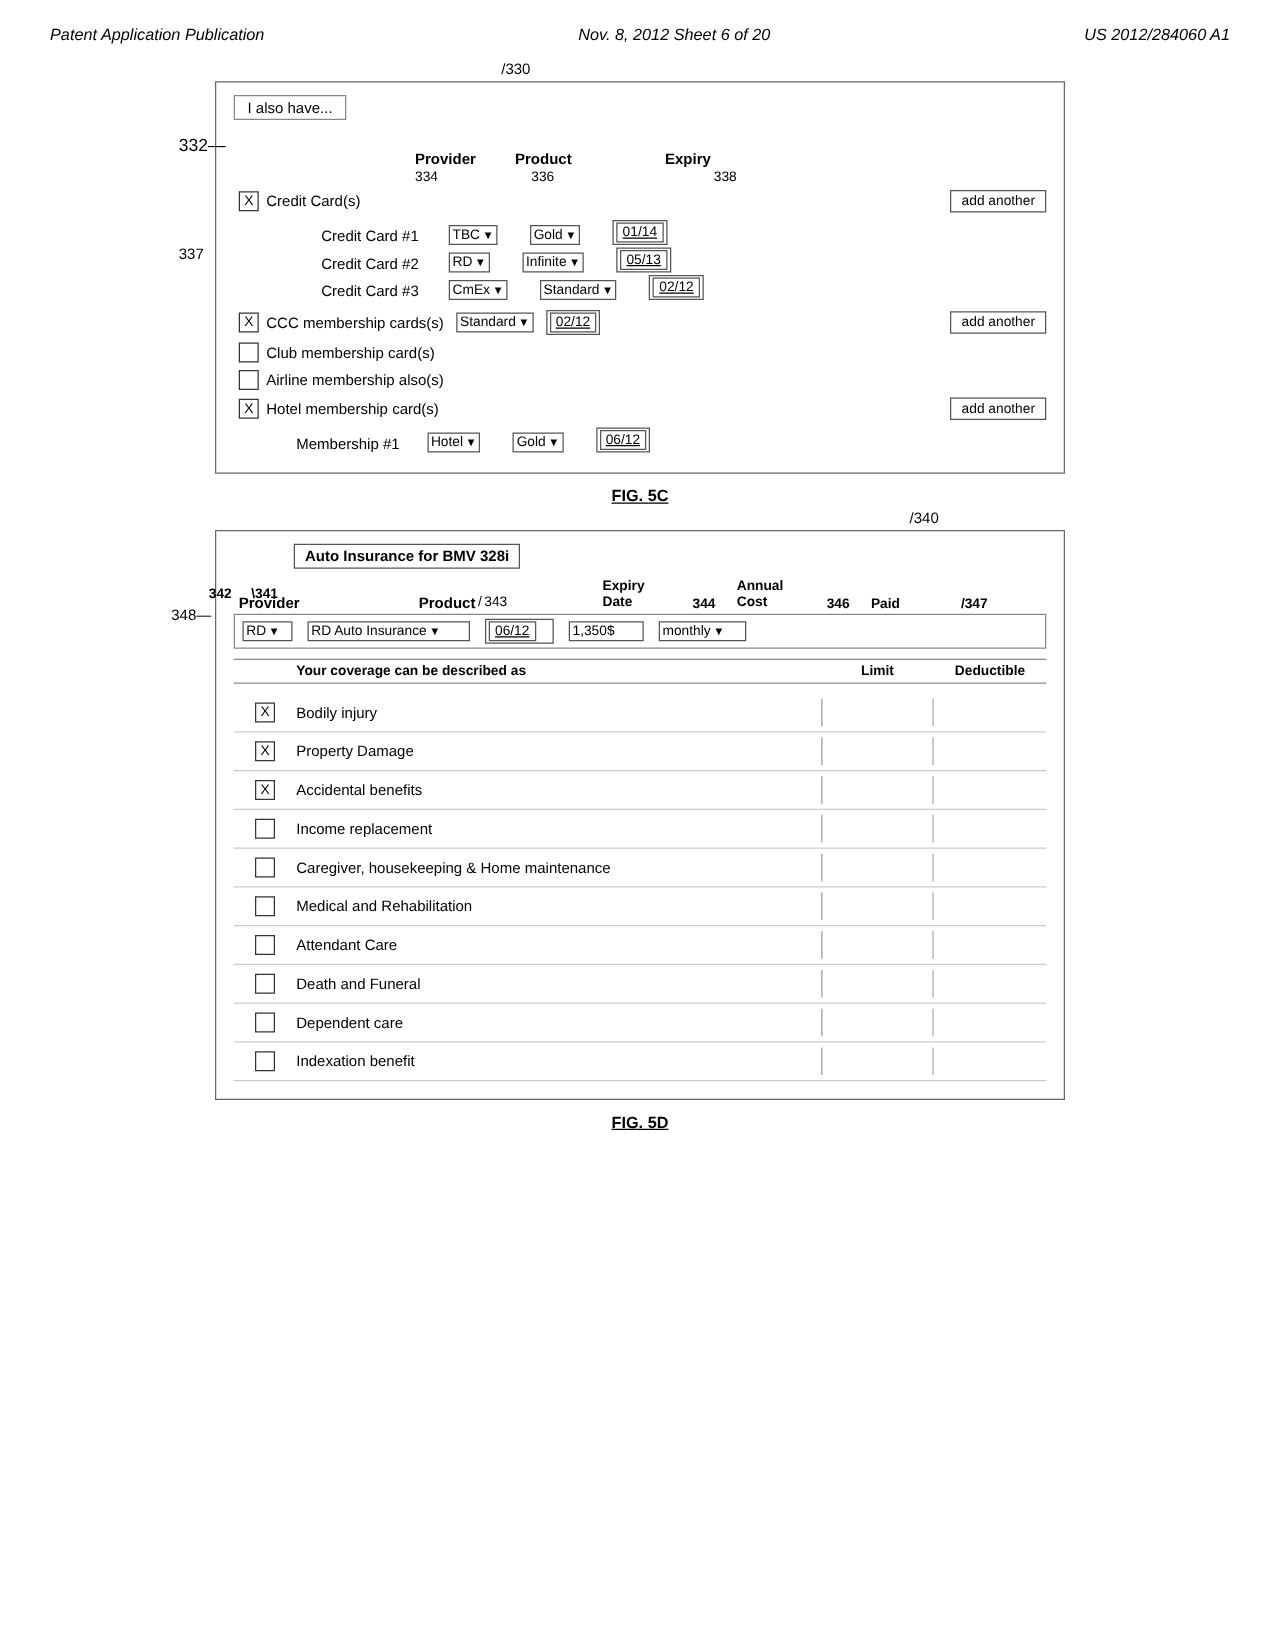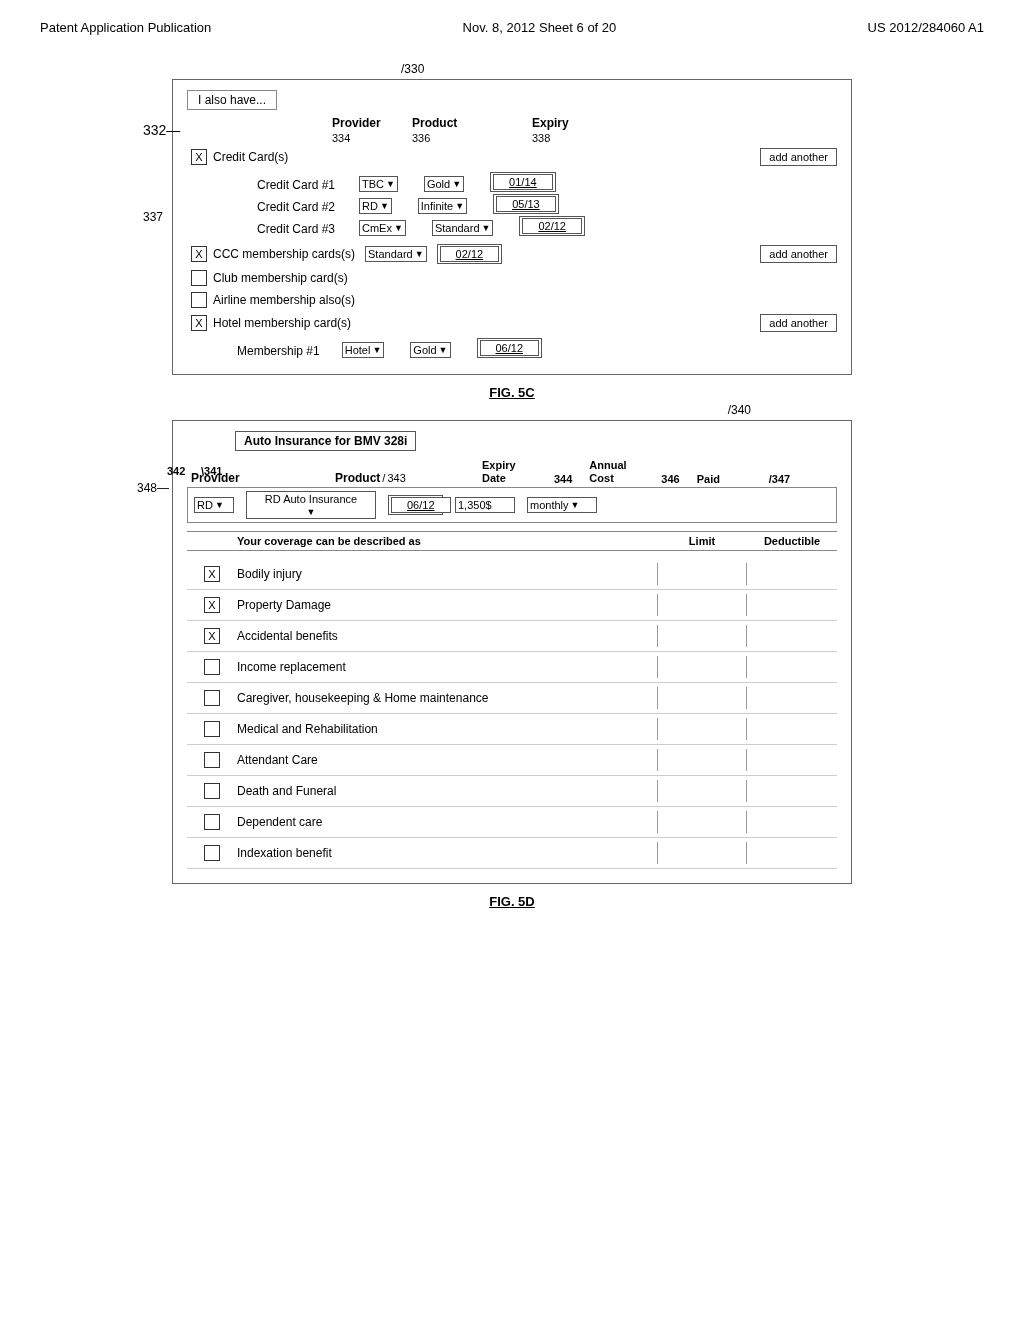--- a/index.html
+++ b/index.html
@@ -10,22 +10,23 @@
       width: 1024px;
       min-height: 1320px;
       padding: 20px 40px;
       color: #000;
     }
 
     .page-header {
       display: flex;
       justify-content: space-between;
       align-items: flex-end;
-      margin-bottom: 44px;
+      margin-bottom: 30px;
       font-size: 13px;
+      font-style: italic;
     }
 
     .fig-container {
       display: flex;
       flex-direction: column;
       align-items: center;
       margin-bottom: 20px;
     }
 
     
@@ -34,21 +35,21 @@
       padding: 10px 14px 14px 14px;
       width: 680px;
       position: relative;
       background: #fff;
     }
 
     .fig5c-title-row {
       display: flex;
       justify-content: space-between;
       align-items: center;
-      margin-bottom: 6px;
+      margin-bottom: 24px;
     }
 
     .bubble-label {
       font-size: 12px;
       border: 1px solid #888;
       padding: 2px 10px;
       background: #fff;
     }
 
     .checkbox-box {
@@ -72,21 +73,21 @@
       gap: 2px;
     }
     .select-box .arrow {
       font-size: 9px;
     }
 
     .expiry-box {
       border: 1px solid #555;
       background: #fff;
       font-size: 11px;
-      padding: 1px 15px;
+      padding: 1px 4px;
       text-decoration: underline;
     }
 
     .add-another-btn {
       border: 1px solid #555;
       background: #fff;
       font-size: 11px;
       padding: 2px 8px;
       cursor: pointer;
     }
@@ -259,21 +260,21 @@
       <span>337</span>
     </div>
 
     <div style="display:flex; align-items:center; gap:0; padding-left:145px; margin-bottom:2px;">
       <span class="provider-col-header" style="width:80px;">Provider</span>
       <span class="product-col-header" style="width:90px;">Product</span>
       <span style="width:30px;"></span>
       <span class="expiry-col-header">Expiry</span>
     </div>
 
-    <div style="display:flex; align-items:center; gap:0; padding-left:145px; margin-bottom:4px; font-size:11px;">
+    <div style="display:flex; align-items:center; gap:13px; padding-left:145px; margin-bottom:4px; font-size:11px;">
       <span style="width:80px;">334</span>
       <span style="width:90px;">336</span>
       <span style="width:30px;"></span>
       <span>338</span>
     </div>
 
     <div class="section-row">
       <div class="checkbox-box">X</div>
       <span class="label-text">Credit Card(s)</span>
       <div style="flex:1;"></div>
@@ -423,21 +424,21 @@
       <span style="font-size:11px;">
         <span>/</span><span>347</span>
       </span>
     </div>
 
     <div class="provider-row" style="border:1px solid #888; padding:3px 6px; margin-bottom:8px;">
       <div class="select-box" style="width:40px;">
         <span>RD</span>
           <span class="arrow">▼</span>
       </div>
-      <div class="select-box" style="margin-left:6px; width:130px;flex-direction:column;">
+      <div class="select-box" style="margin-left:6px; width:130px;">
         <span>RD Auto Insurance</span>
           <span class="arrow">▼</span>
       </div>
       <div class="select-box" style="margin-left:6px; width:55px;">
         <span class="expiry-box">06/12</span>
       </div>
       <div class="select-box" style="margin-left:6px; width:60px;">
         <span>1,350$</span>
       </div>
       <div class="select-box" style="margin-left:6px; width:70px;">

